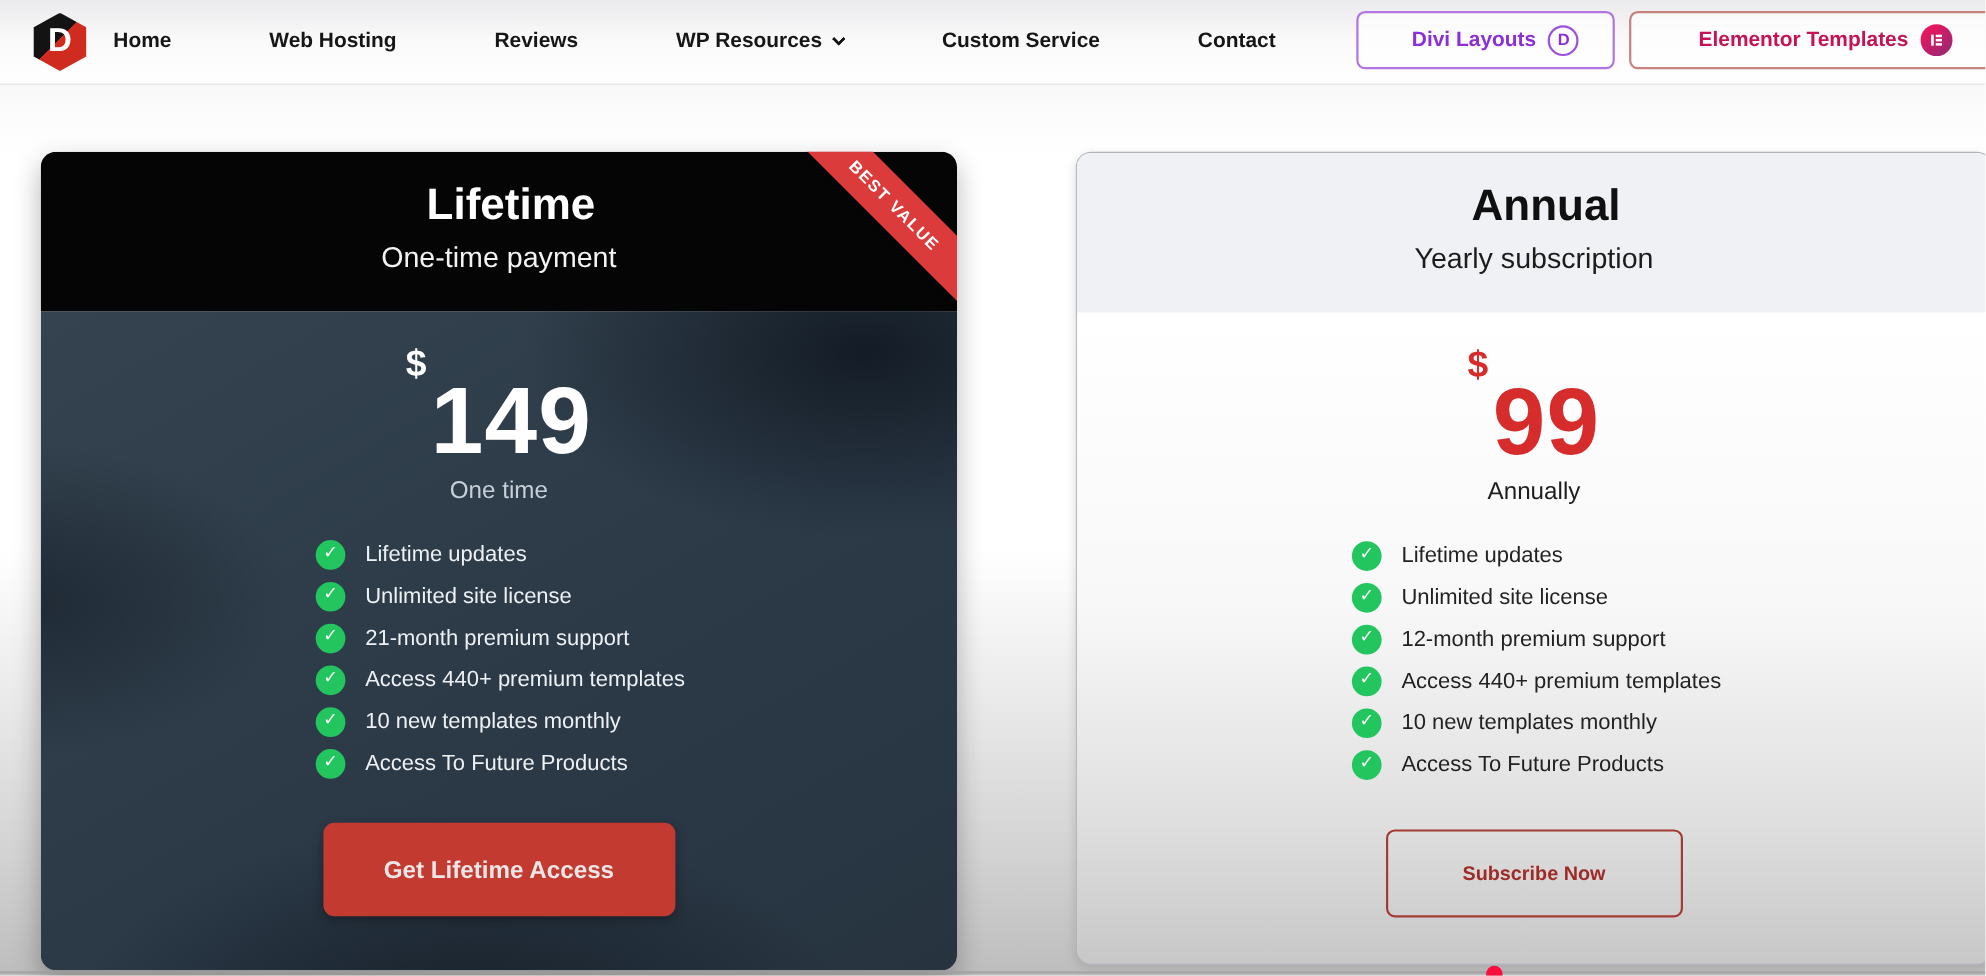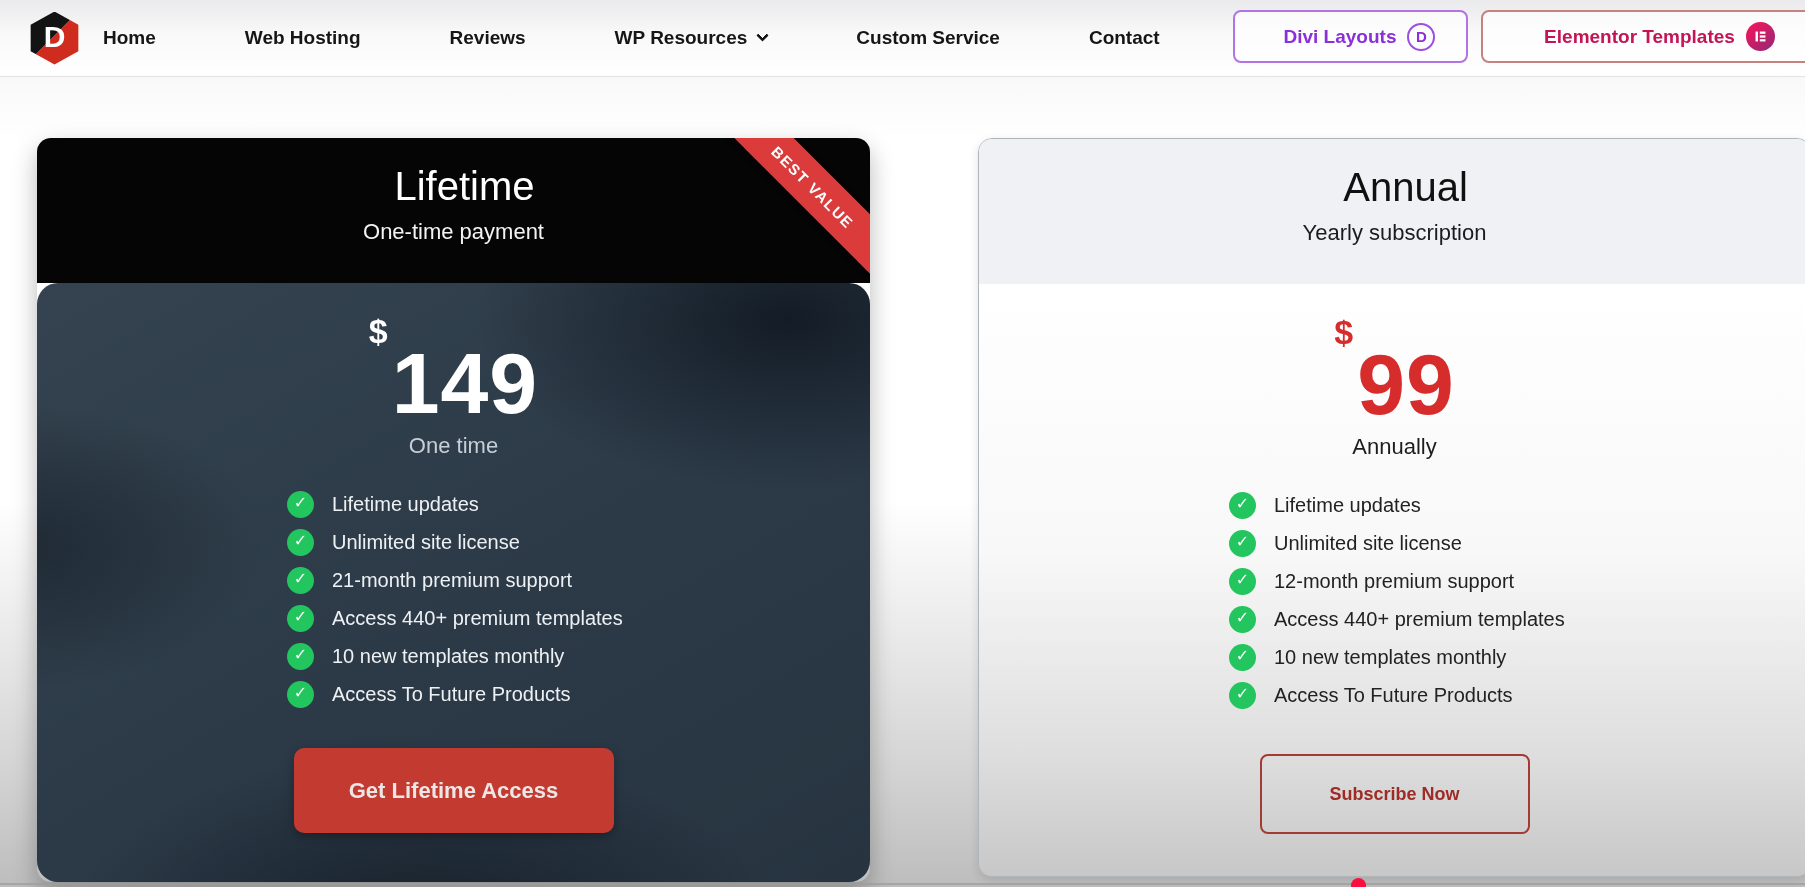--- a/index.html
+++ b/index.html
@@ -53,22 +53,22 @@
   .btn-elementor { width:345px; border:2px solid #c4837d; color:#c41456; padding-right:6px; }
   .el-circle {
     width:29px; height:29px; border-radius:50%;
     background:linear-gradient(140deg,#e8175e 20%,#8e2a77 100%);
     display:flex; align-items:center; justify-content:center; flex:0 0 auto;
   }
 
   
   .card { position:absolute; top:138px; width:833px; border-radius:14px; overflow:hidden; }
   .card-header { position:relative; height:145px; text-align:center; padding-top:25px; }
-  .card-header h2 { font-size:40px; font-weight:400; line-height:1.15;padding-left:22px; }
-  .card-header p { font-size:22px; margin-top:10px; }
+  .card-header h2 { font-size:40px; font-weight:700; line-height:1.15;padding-left:22px; }
+  .card-header p { font-size:26px; margin-top:10px; }
 
   .price { text-align:center; line-height:1; font-weight:800; font-size:86px; letter-spacing:1px; }
   .price sup { font-size:34px; position:relative; top:-40px; margin-right:3px; font-weight:800; }
   .period { text-align:center; font-size:22px; margin-top:7px; }
 
   .features { list-style:none; margin:31px 0 0 250px; display:flex; flex-direction:column; gap:10px; }
   .features li { display:flex; align-items:center; height:28px; font-size:20px; font-weight:500; }
   .check {
     width:27px; height:27px; border-radius:50%; background:#22c55e; flex:0 0 auto;
     margin-right:18px; display:flex; align-items:center; justify-content:center;
@@ -86,21 +86,20 @@
   .card-lifetime .card-header h2 { color:#ffffff; }
   .card-lifetime .card-header p { color:#f3f3f3; }
   .dark-body {
     height:599px;
     background:
       radial-gradient(55% 42% at 90% 6%, rgba(13,20,29,.8) 0%, rgba(13,20,29,0) 68%),
       radial-gradient(42% 34% at -2% 44%, rgba(16,24,33,.55) 0%, rgba(16,24,33,0) 70%),
       radial-gradient(62% 46% at 46% 110%, rgba(11,18,26,.65) 0%, rgba(11,18,26,0) 70%),
       linear-gradient(150deg,#34434f 0%,#2c3a48 55%,#273440 100%);
     padding-top:57px;
-    border-radius:21px;
   }
   .card-lifetime .price { color:#ffffff; }
   .card-lifetime .period { color:#c6cfd8; }
   .card-lifetime .features li { color:#eef1f4; }
   .cta-solid {
     width:320px; height:85px; border-radius:10px;
     background:#c23a30; color:#ece7e6; font-size:22px;
     box-shadow:0 3px 10px rgba(0,0,0,.3);
   }
   .ribbon {

